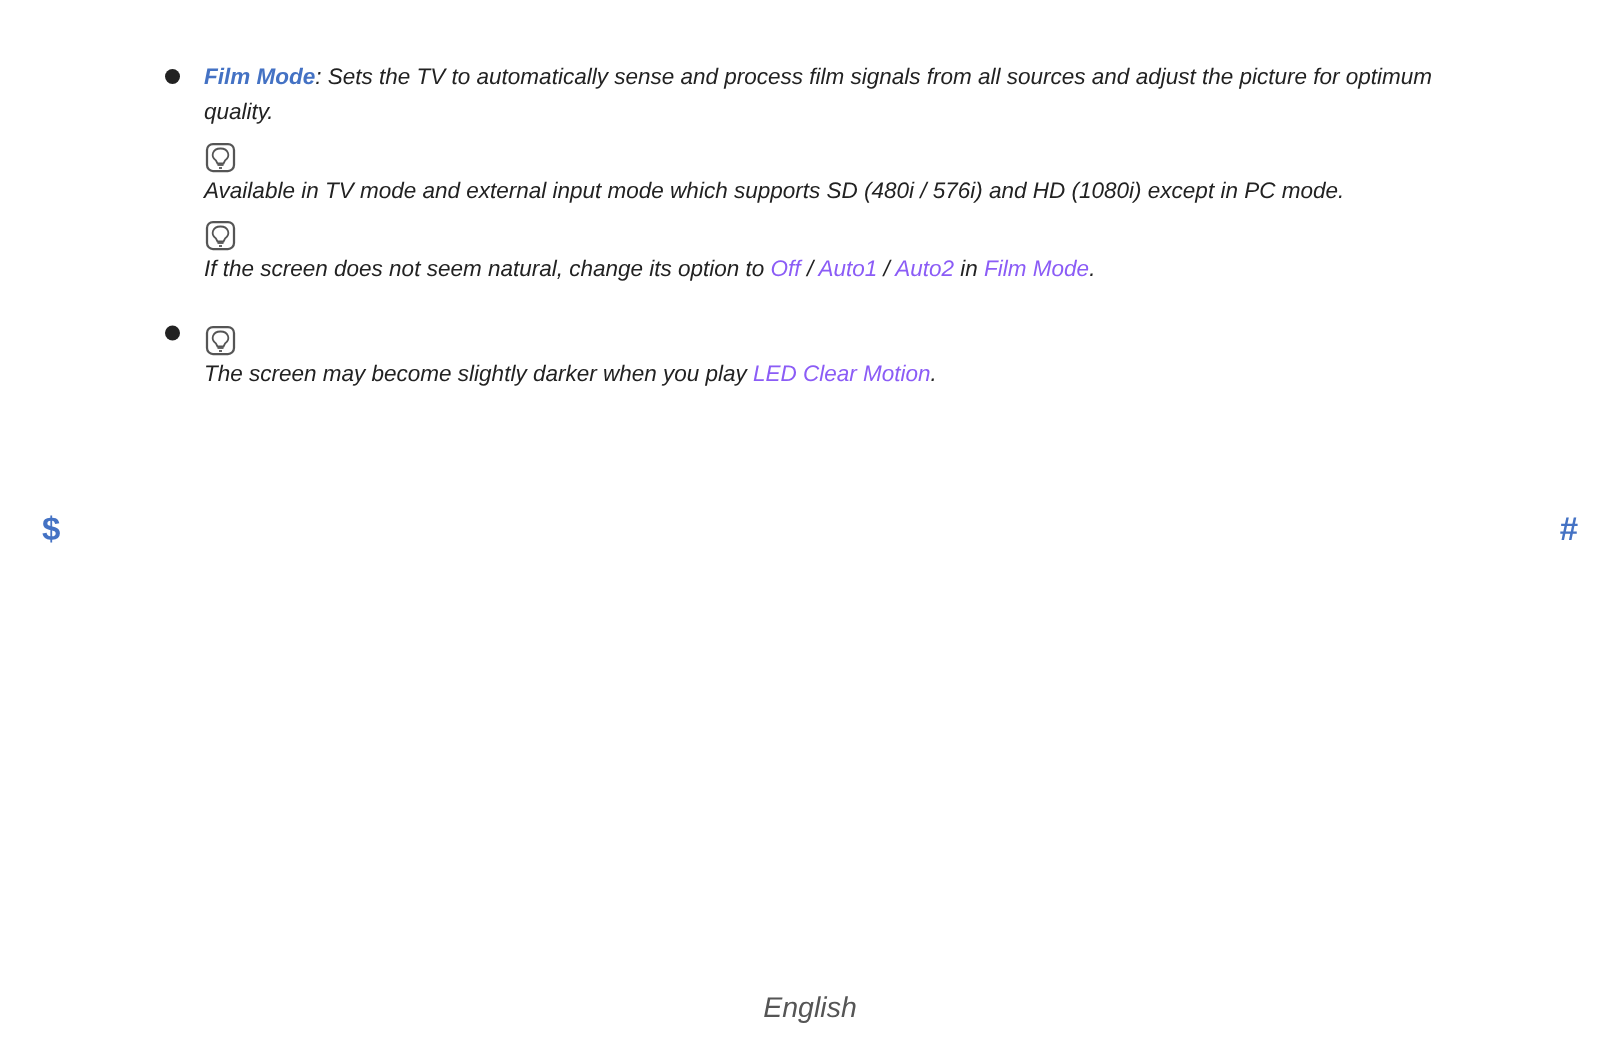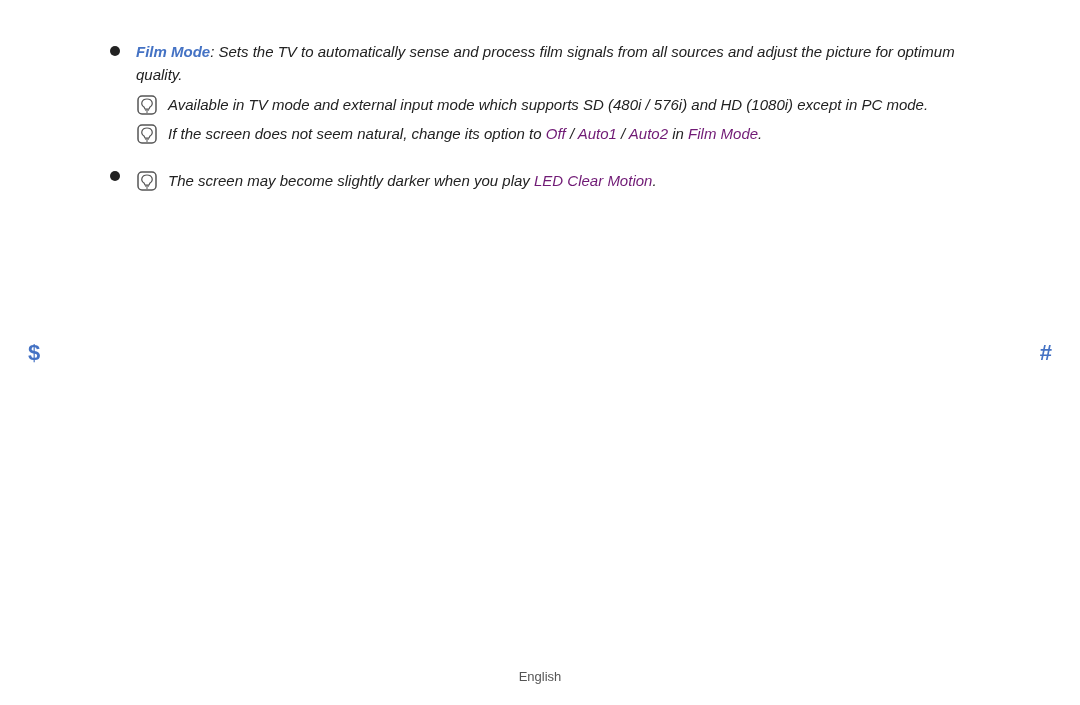--- a/index.html
+++ b/index.html
@@ -63,33 +63,34 @@
     .item-text {
       margin-bottom: 6px;
     }
 
     .blue {
       color: #4472C4;
       font-weight: bold;
     }
 
     .blue-link {
-      color: #701a75;
+      color: #8b5cf6;
     }
 
     .sub-list {
       list-style: none;
       padding: 0;
       margin: 4px 0 0 0;
     }
 
     .sub-list li {
       display: flex;
-      align-items: flex-end;
+      align-items: flex-start;
       margin-bottom: 6px;
+      flex-direction: column;
     }
 
     .note-icon {
       width: 22px;
       height: 22px;
       flex-shrink: 0;
       margin-right: 10px;
       margin-top: 1px;
     }
 
@@ -101,22 +102,23 @@
     .note-text {
       flex: 1;
       line-height: 1.55;
     }
 
     .footer {
       position: absolute;
       bottom: 18px;
       left: 50%;
       transform: translateX(-50%);
-      font-size: 13px;
+      font-size: 19px;
       color: #555;
+      font-style: italic;
     }
 
     .nav-left {
       position: absolute;
       left: 28px;
       top: 50%;
       transform: translateY(-50%);
       font-size: 22px;
       color: #4472C4;
       font-weight: bold;

